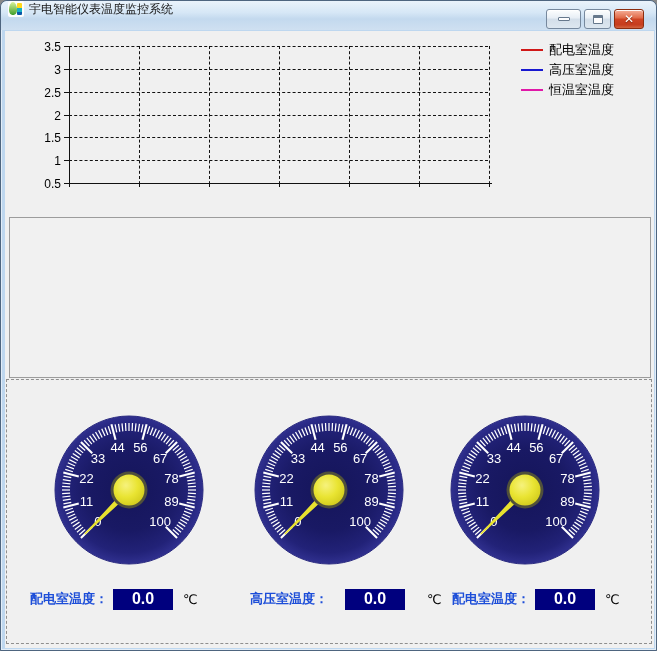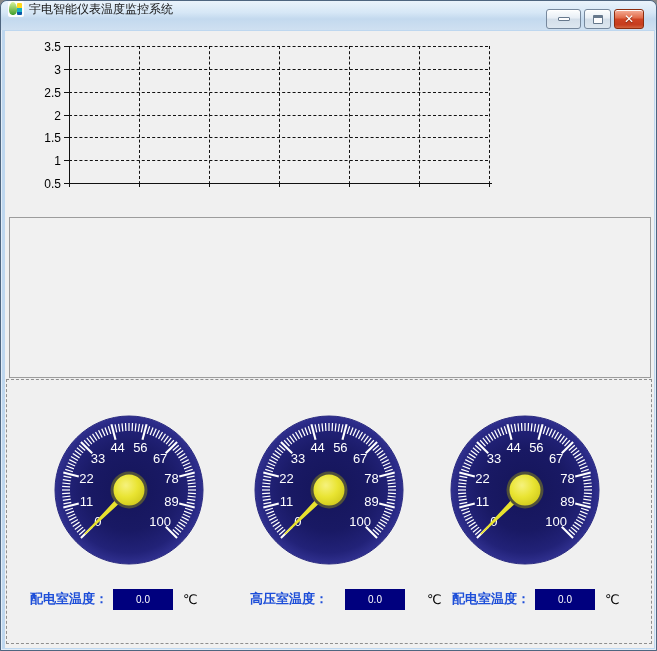--- a/index.html
+++ b/index.html
@@ -53,21 +53,21 @@
     border:1px solid #9c9c9c; background:#f1f1f1; }
 
   .gauge-panel { position:absolute; left:1px; top:348px; width:646px; height:265px;
     border:1px dashed #8f8f8f; background:#f0f0f0; }
   .gauge { position:absolute; width:150px; height:150px; }
 
   .vrow { position:absolute; top:208px; height:22px; display:flex; align-items:center; }
   .vlabel { font-size:13px; color:#1d4ed8; white-space:nowrap;font-weight:bold; }
   .vbox { width:60px; height:21px; margin-left:5px; background:#00007e;
     display:flex; align-items:center; justify-content:center; }
-  .vbox span { color:#fff; font-size:10px; font-weight:normal; }
+  .vbox span { color:#fff; font-size:16px; font-weight:bold; }
   .vunit { font-size:13px; color:#000; margin-left:10px; }
 </style>
 </head>
 <body>
 
 <div class="window">
 
   <div class="titlebar">
     <div class="app-icon"></div>
     <span class="title-text">宇电智能仪表温度监控系统</span>
@@ -117,20 +117,34 @@
         <line x1="344.5" y1="15" x2="344.5" y2="152" stroke="#111" stroke-width="1" stroke-dasharray="3 2.2"></line>
         <line x1="344.5" y1="152" x2="344.5" y2="156" stroke="#111" stroke-width="1"></line>
         <line x1="414.5" y1="15" x2="414.5" y2="152" stroke="#111" stroke-width="1" stroke-dasharray="3 2.2"></line>
         <line x1="414.5" y1="152" x2="414.5" y2="156" stroke="#111" stroke-width="1"></line>
         <line x1="484.5" y1="15" x2="484.5" y2="152" stroke="#111" stroke-width="1" stroke-dasharray="3 2.2"></line>
         <line x1="484.5" y1="152" x2="484.5" y2="156" stroke="#111" stroke-width="1"></line>
         <line x1="64.5" y1="15" x2="64.5" y2="152" stroke="#111" stroke-width="1"></line>
         <line x1="64" y1="152.5" x2="487" y2="152.5" stroke="#111" stroke-width="1"></line>
       </svg>
 
+    <div class="legend">
+      <div class="legend-row">
+        <span class="legend-swatch" style="background: rgb(208, 24, 24);"></span>
+        <span class="legend-label">配电室温度</span>
+      </div>
+      <div class="legend-row">
+        <span class="legend-swatch" style="background: rgb(24, 24, 208);"></span>
+        <span class="legend-label">高压室温度</span>
+      </div>
+      <div class="legend-row">
+        <span class="legend-swatch" style="background: rgb(224, 24, 168);"></span>
+        <span class="legend-label">恒温室温度</span>
+      </div>
+    </div>
 
     <div class="mid-panel"></div>
 
     <div class="gauge-panel">
       <svg class="gauge" style="left:47px; top:35px;" viewBox="-75 -75 150 150">
           <defs>
             <radialGradient id="dialg0" cx="50%" cy="50%" r="50%">
               <stop offset="0%" stop-color="#15155a"></stop>
               <stop offset="55%" stop-color="#191964"></stop>
               <stop offset="85%" stop-color="#222278"></stop>

